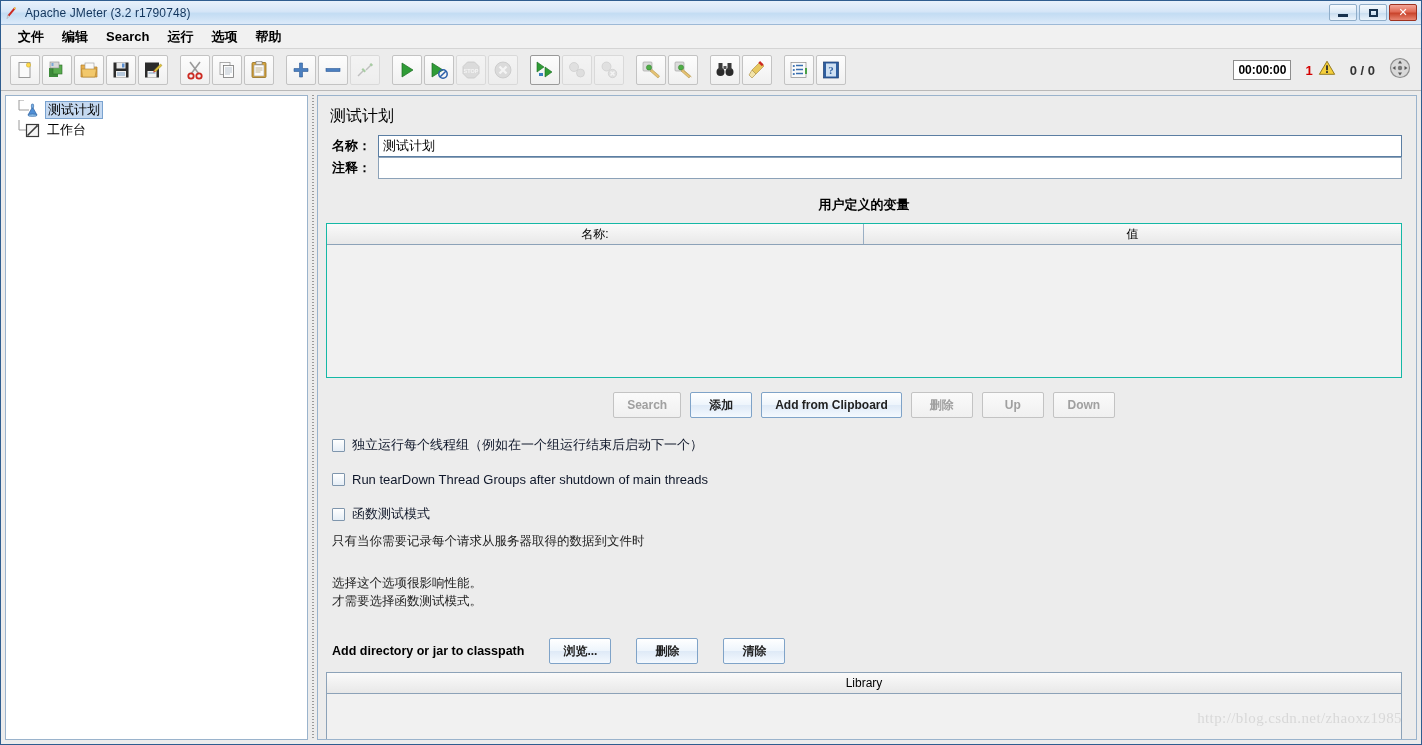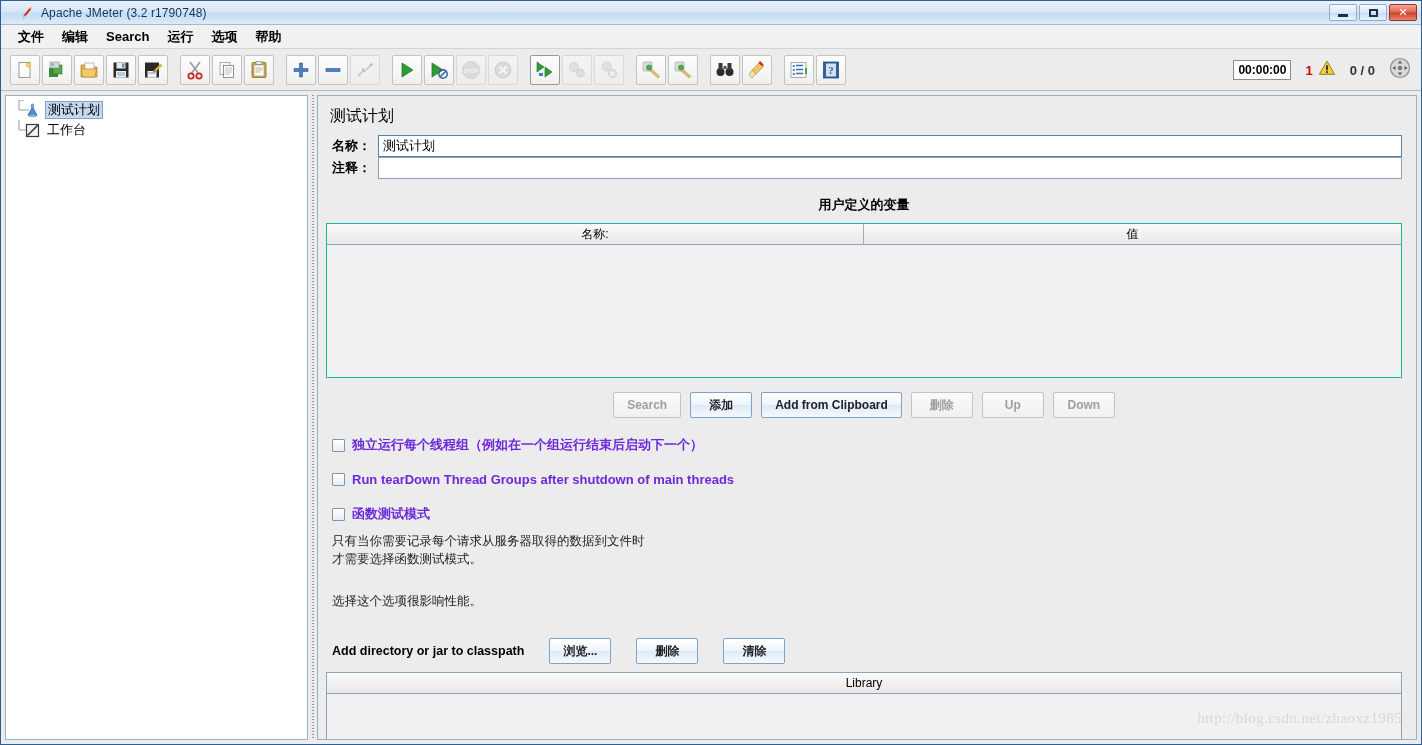--- a/index.html
+++ b/index.html
@@ -17,21 +17,21 @@
     border: 1px solid #2f5d8f;
     display: flex; flex-direction: column;
   }
 
   
   .titlebar {
     height: 24px; flex: 0 0 24px;
     background: linear-gradient(to bottom,#e8f1fb 0%,#d6e6f7 45%,#c3dcf3 55%,#dceaf9 100%);
     border-bottom: 1px solid #9db9d6;
     display: flex; align-items: center;
-    padding-left: 18px;
+    padding-left: 2px;
     position: relative;
   }
   .title-ico { width: 16px; height: 16px; position: relative; margin-right: 6px; }
   .title-text {
     font-size: 12px; color: #12355c;
     letter-spacing: .1px;
   }
   .winbtns { position: absolute; right: 4px; top: 3px; display: flex; gap: 2px; }
   .winbtn {
     width: 28px; height: 17px;
@@ -201,21 +201,21 @@
     background: linear-gradient(to bottom,#ffffff 0%,#eef5fc 48%,#dfeaf7 52%,#f4f9fe 100%);
   }
 
   .checkrow { display: flex; align-items: center; margin: 18px 0 0 6px; }
   .cbox {
     width: 13px; height: 13px; flex: 0 0 13px;
     border: 1px solid #7f96ad;
     background: linear-gradient(to bottom,#ffffff,#e6eef6);
     margin-right: 7px; border-radius: 1px;
   }
-  .checkrow .lbl { font-size: 13px; font-weight: bold; color: #6d28d9; }
+  .checkrow .lbl { font-size: 13px; font-weight: normal; color: #0f172a; }
 
   .helptext {
     font-size: 12.5px; color: #222; margin: 9px 0 0 6px; line-height: 18px;
   }
   .helptext.gap { margin-top: 24px; }
 
   .classpath-row {
     display: flex; align-items: center; gap: 25px;
     margin: 28px 0 0 6px;
   }
@@ -570,22 +570,22 @@
       <div class="checkrow">
         <div class="cbox"></div>
         <span class="lbl">Run tearDown Thread Groups after shutdown of main threads</span>
       </div>
       <div class="checkrow">
         <div class="cbox"></div>
         <span class="lbl">函数测试模式</span>
       </div>
 
       <div class="helptext">只有当你需要记录每个请求从服务器取得的数据到文件时</div>
+      <div class="helptext gap">选择这个选项很影响性能。</div>
       <div class="helptext" style="margin-top:0">才需要选择函数测试模式。</div>
-      <div class="helptext gap">选择这个选项很影响性能。</div>
 
       <div class="classpath-row">
         <span class="cp-label">Add directory or jar to classpath</span>
         <div class="jbtn hl">浏览...</div>
         <div class="jbtn hl">删除</div>
         <div class="jbtn hl">清除</div>
       </div>
 
       <div class="libtable">
         <div class="lib-head">Library</div>

